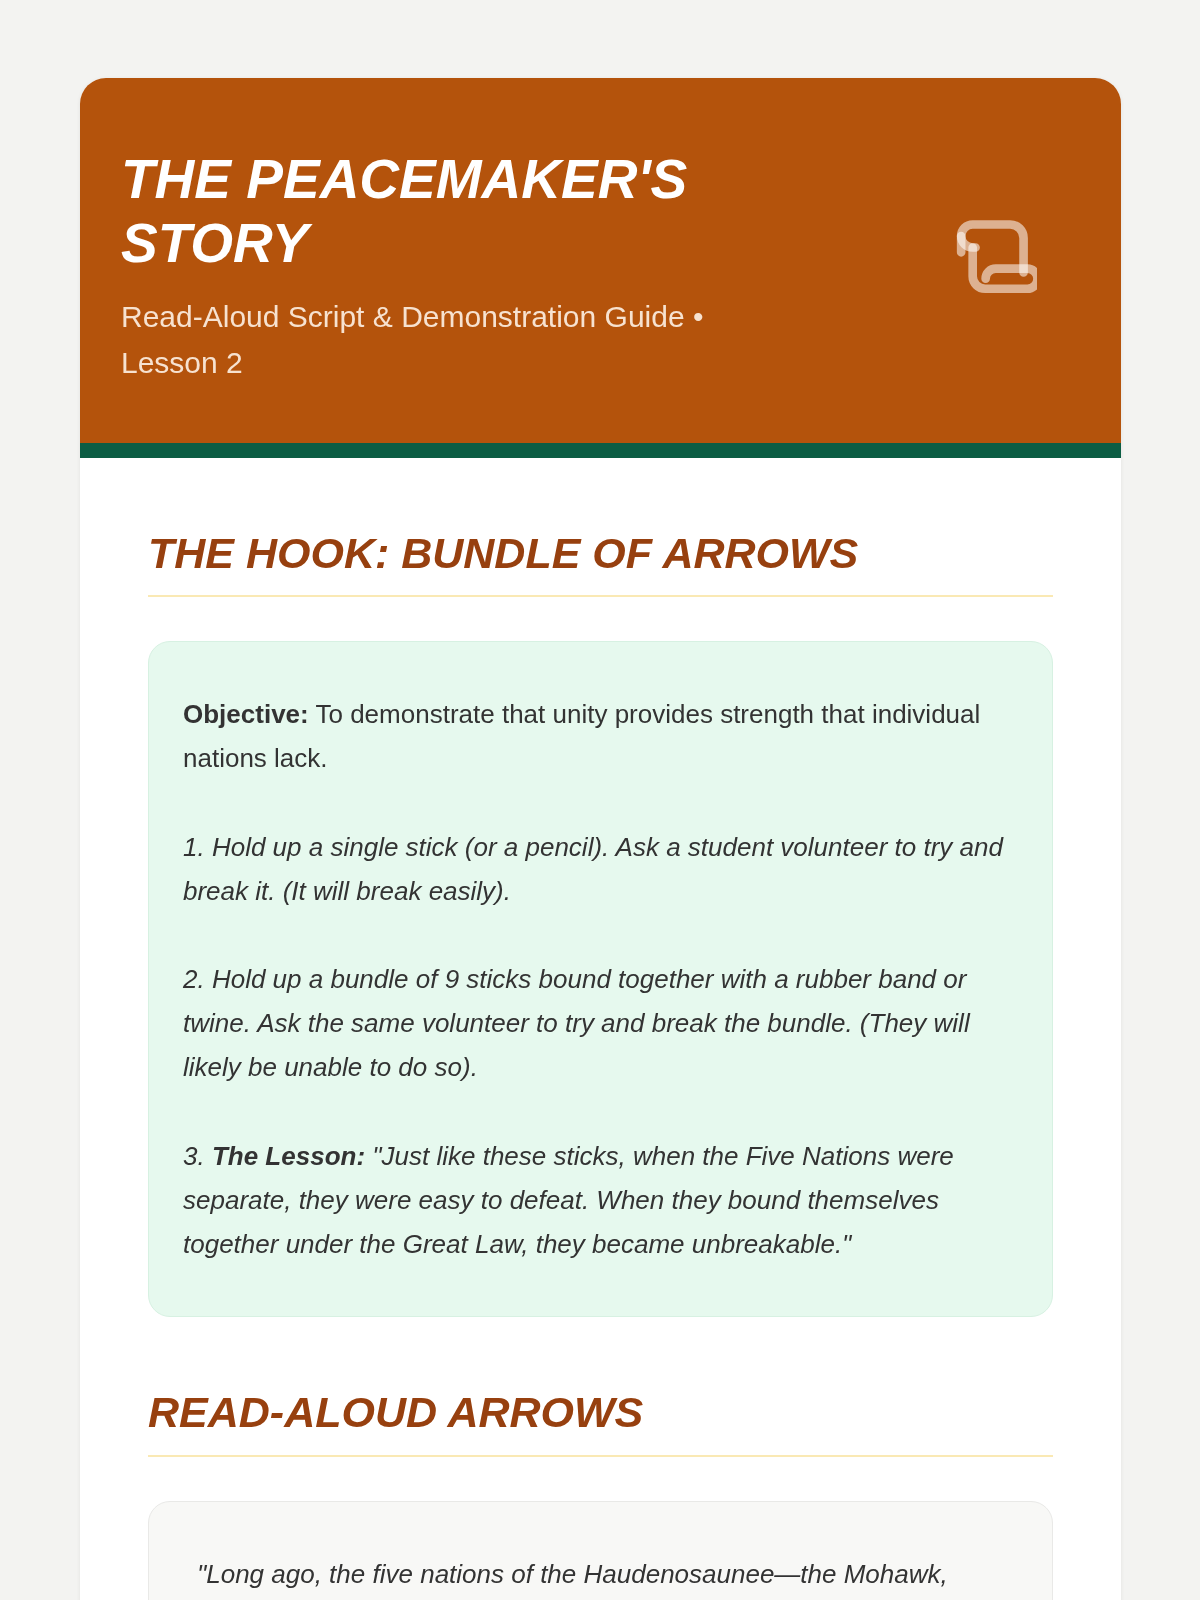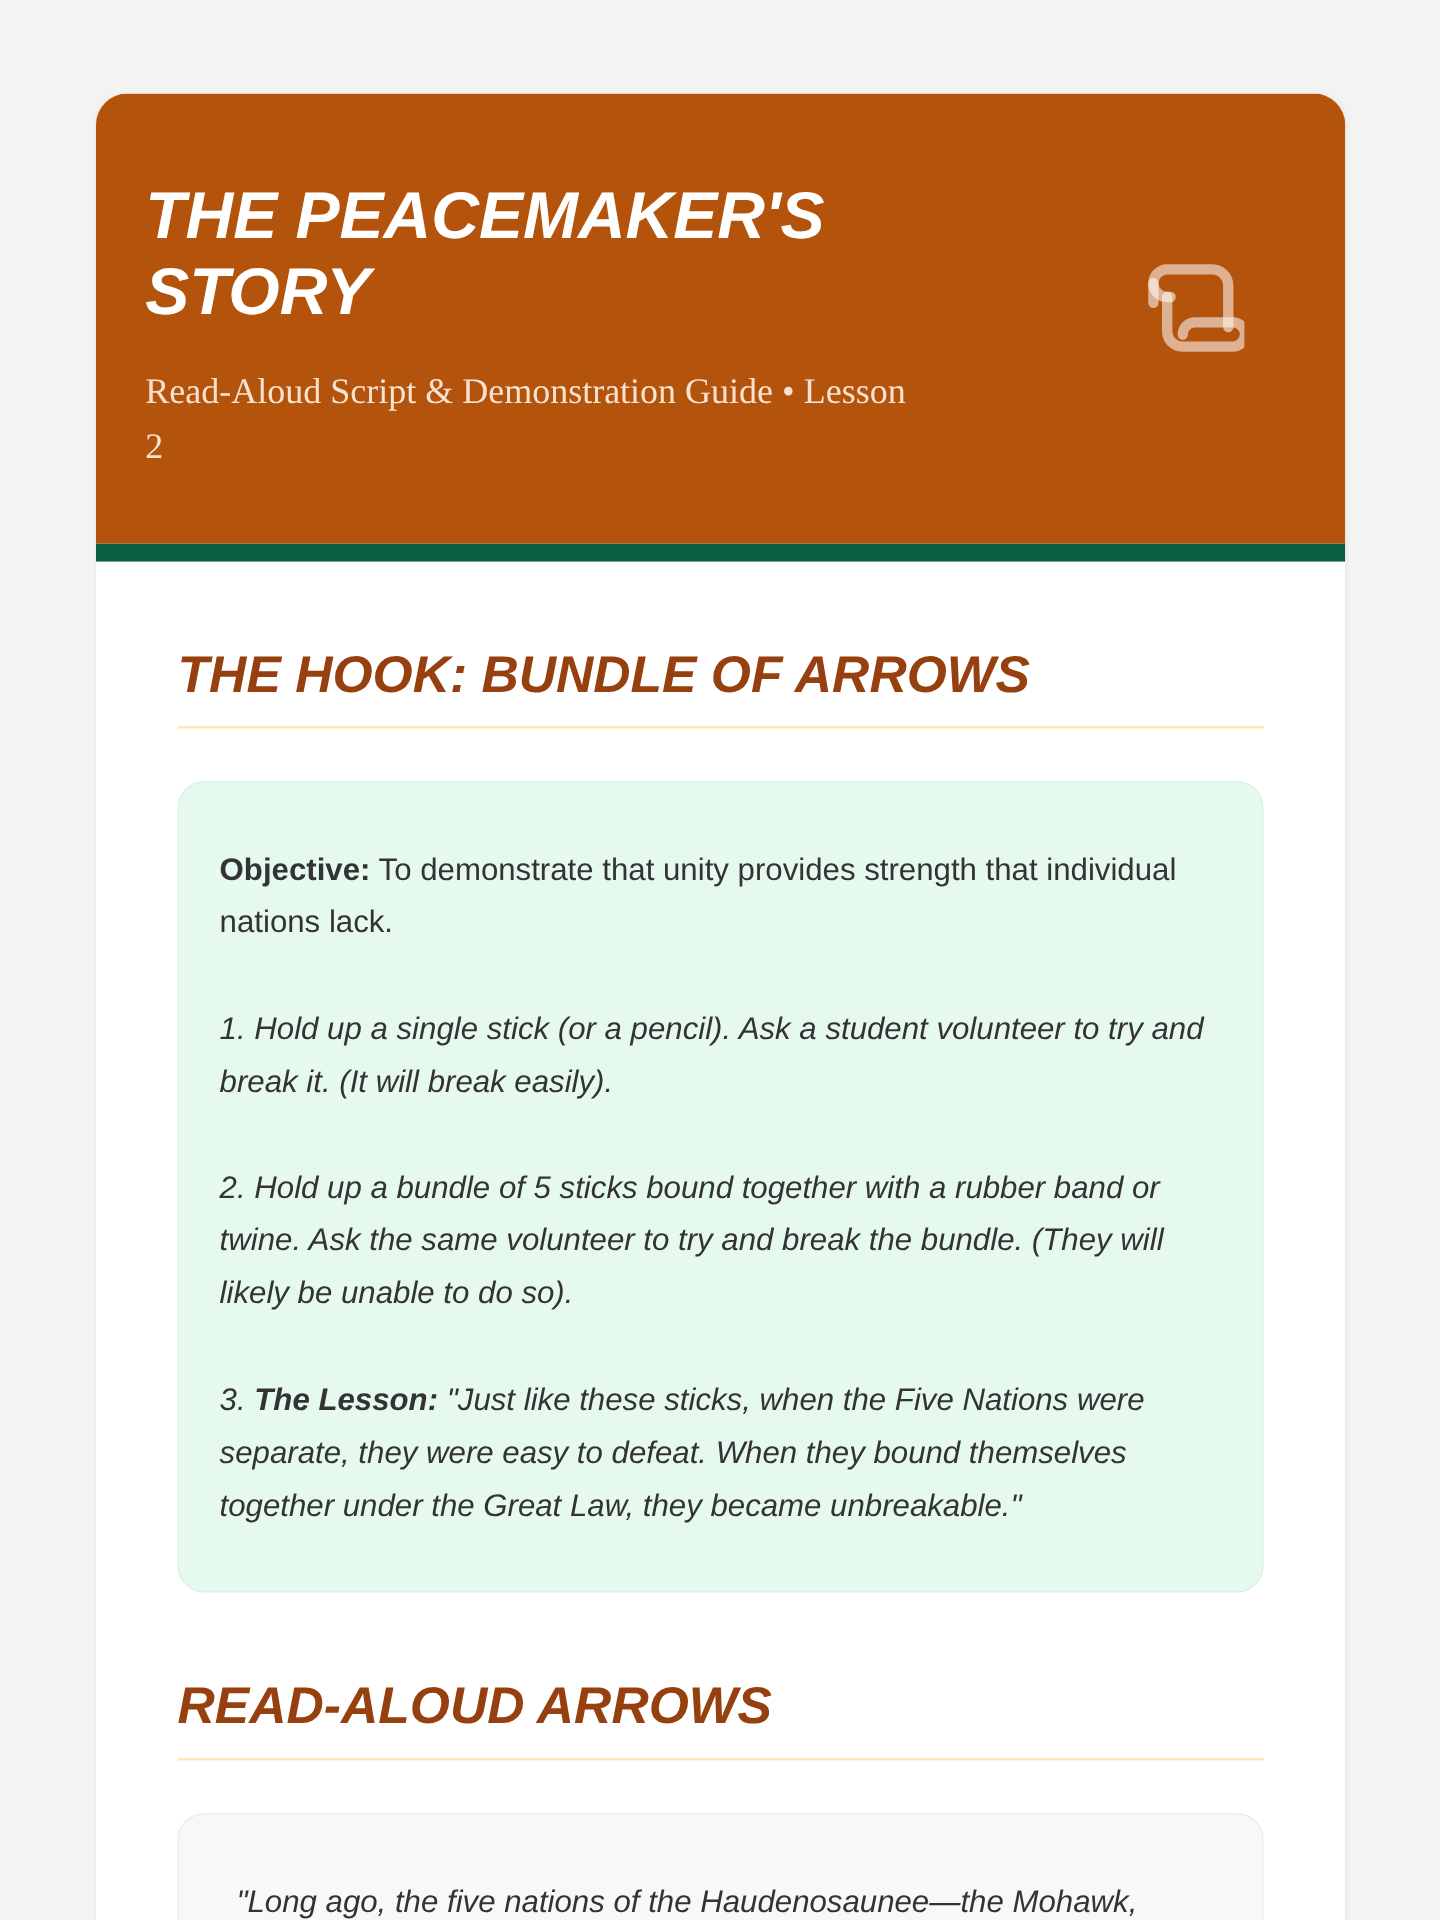--- a/index.html
+++ b/index.html
@@ -43,26 +43,25 @@
   .header h1 {
     margin: 0;
     max-width: 630px;
     font-size: 55px;
     line-height: 1.16;
     font-weight: bold;
     font-style: italic;
     color: var(--header-title);
   }
   .subtitle {
-    margin-top: 28px;
+    margin-top: 18px;
     max-width: 645px;
     font-size: 30px;
     line-height: 1.55;
     color: var(--header-subtitle);
-    font-family: Liberation Serif, serif;
   }
   .scroll-icon {
     position: absolute;
     top: 134px;
     right: 84px;
     width: 96px;
     height: 96px;
     color: rgba(255,255,255,0.55);
   }
   .accent-bar {
@@ -130,21 +129,21 @@
   <div class="accent-bar"></div>
 
   <div class="content">
 
     <h2 class="section-heading">THE HOOK: BUNDLE OF ARROWS</h2>
     <hr class="section-rule">
 
     <div class="callout objective-box">
       <p><span class="objective-label">Objective:</span><span> To demonstrate that unity provides strength that individual nations lack.</span></p>
       <p class="step">1. Hold up a single stick (or a pencil). Ask a student volunteer to try and break it. (It will break easily).</p>
-      <p class="step">2. Hold up a bundle of 5 sticks bound together with a rubber band or twine. Ask the same volunteer to try and break the bundle. (They will likely be unable to do so).</p>
+      <p class="step">2. Hold up a bundle of 9 sticks bound together with a rubber band or twine. Ask the same volunteer to try and break the bundle. (They will likely be unable to do so).</p>
       <p class="step"><span>3. </span><span class="step-label">The Lesson:</span><span> "Just like these sticks, when the Five Nations were separate, they were easy to defeat. When they bound themselves together under the Great Law, they became unbreakable."</span></p>
     </div>
 
     <h2 class="section-heading">READ-ALOUD ARROWS</h2>
     <hr class="section-rule">
 
     <div class="callout script-box">
       <p class="script-quote">"Long ago, the five nations of the Haudenosaunee—the Mohawk, Oneida, Onondaga, Cayuga, and Seneca—lived in a time of great sorrow. Blood was spilled, and people lived in fear of their</p>
     </div>
 

